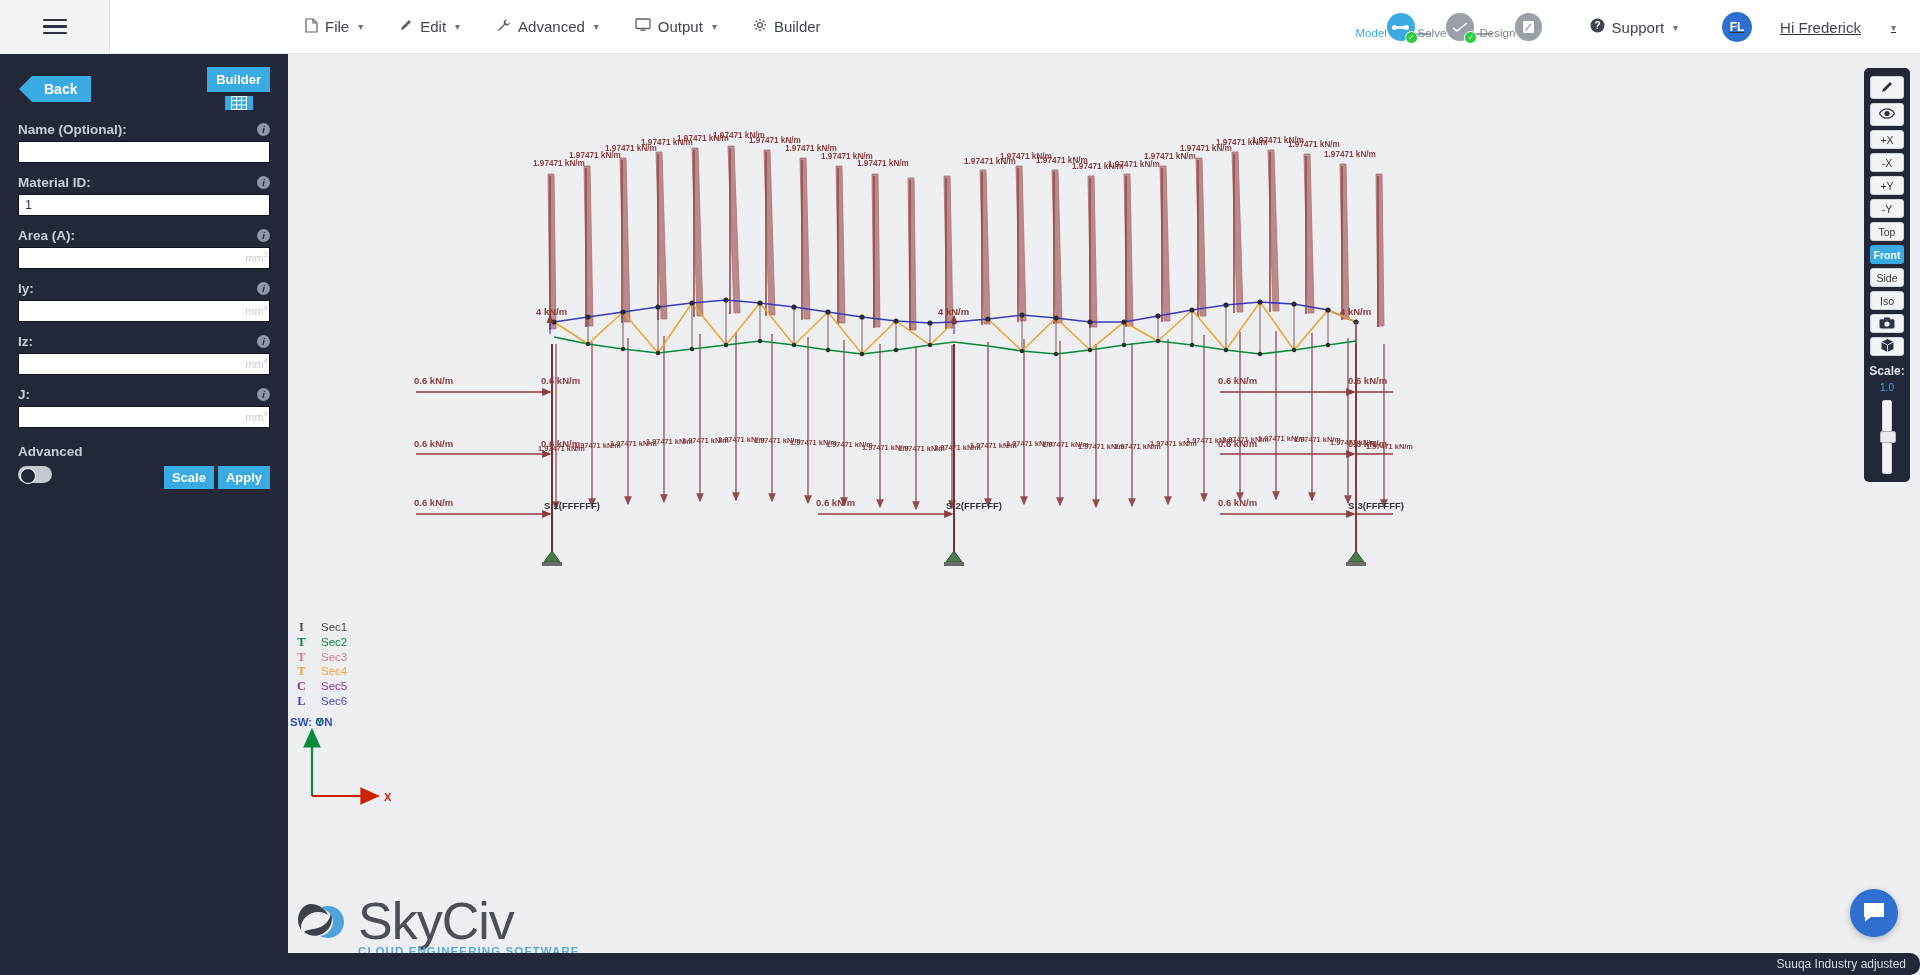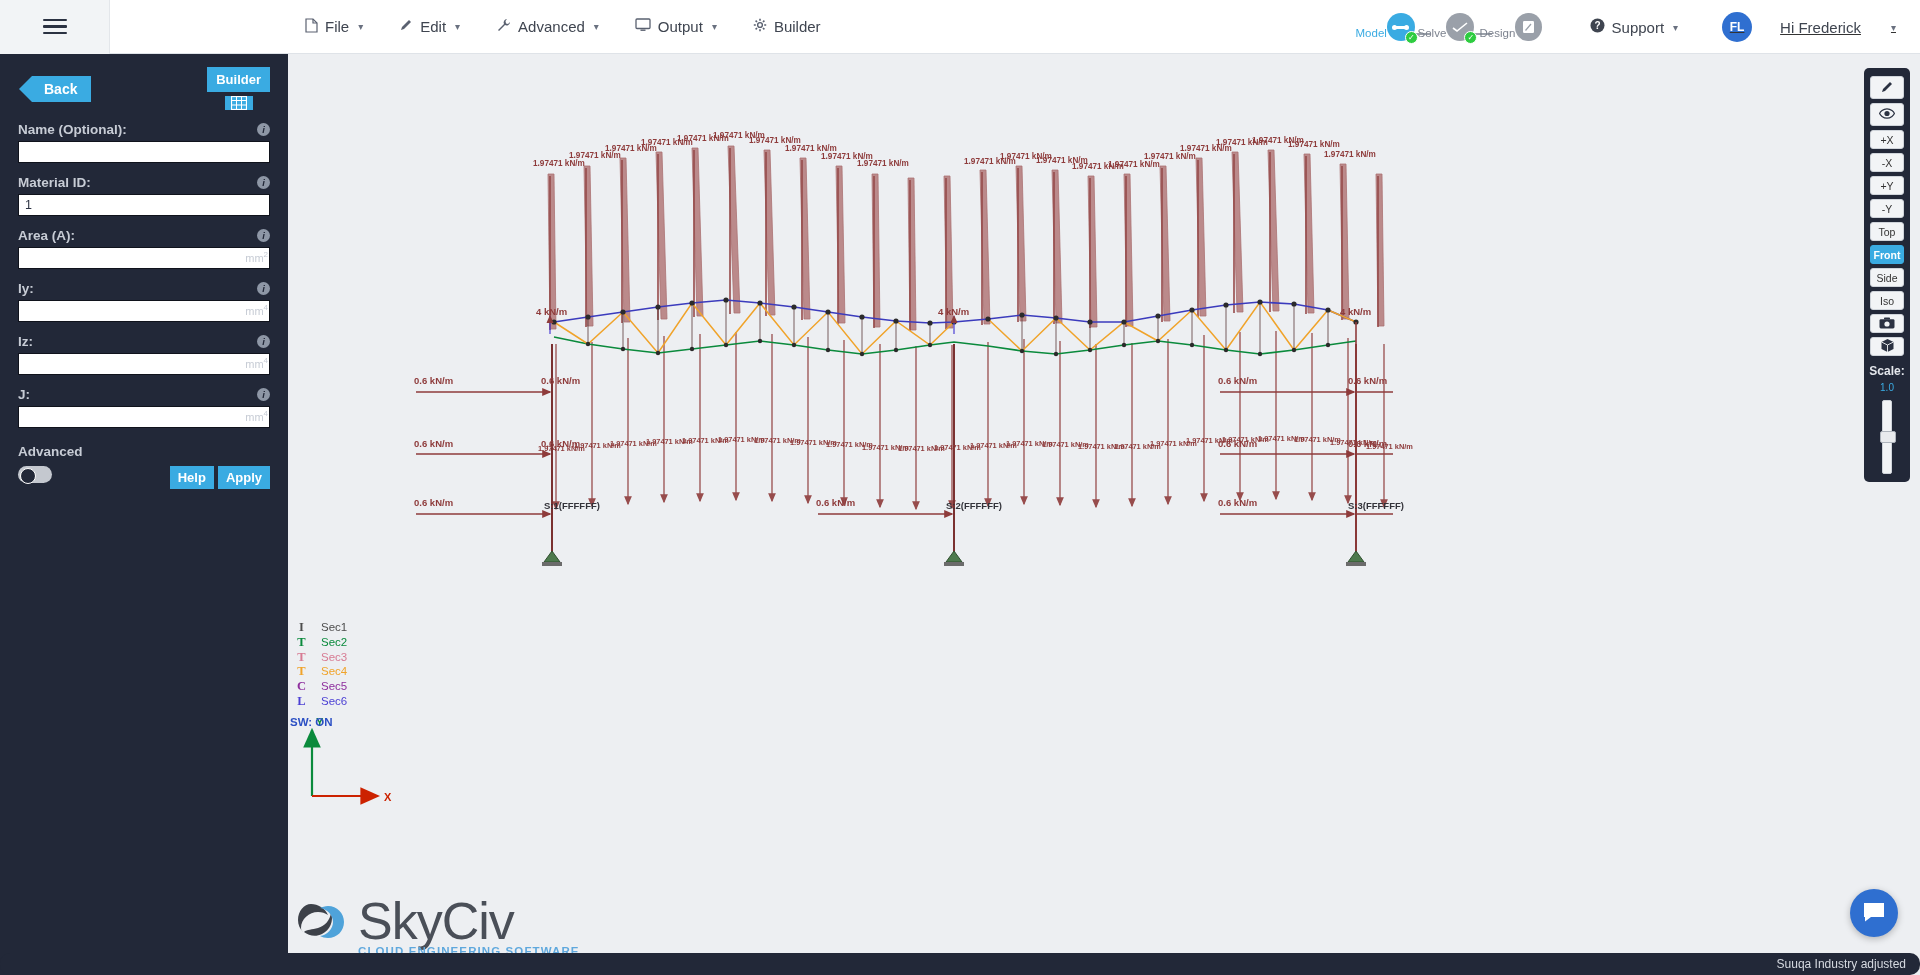--- a/index.html
+++ b/index.html
@@ -337,21 +337,21 @@
     <input class="txt-input" value="" style="">
     <span class="unit"><span>mm</span><sup>4</sup></span>
   </div>
 
   <div class="adv-row">
     <div class="adv-left">
       <span class="adv-label">Advanced</span>
       <div class="toggle"></div>
     </div>
     <div class="adv-btns">
-      <div class="sm-btn">Help</div>
+      <div class="sm-btn">Scale</div>
       <div class="sm-btn">Apply</div>
     </div>
   </div>
 </div>
 
 <div class="canvas">
   <svg class="svgwrap" viewBox="0 0 1632 921">
     <defs>
       <marker id="ah" markerWidth="7" markerHeight="7" refX="6" refY="3" orient="auto">
         <path d="M0,0 L7,3 L0,6 z" fill="#8e3b3b"></path>

